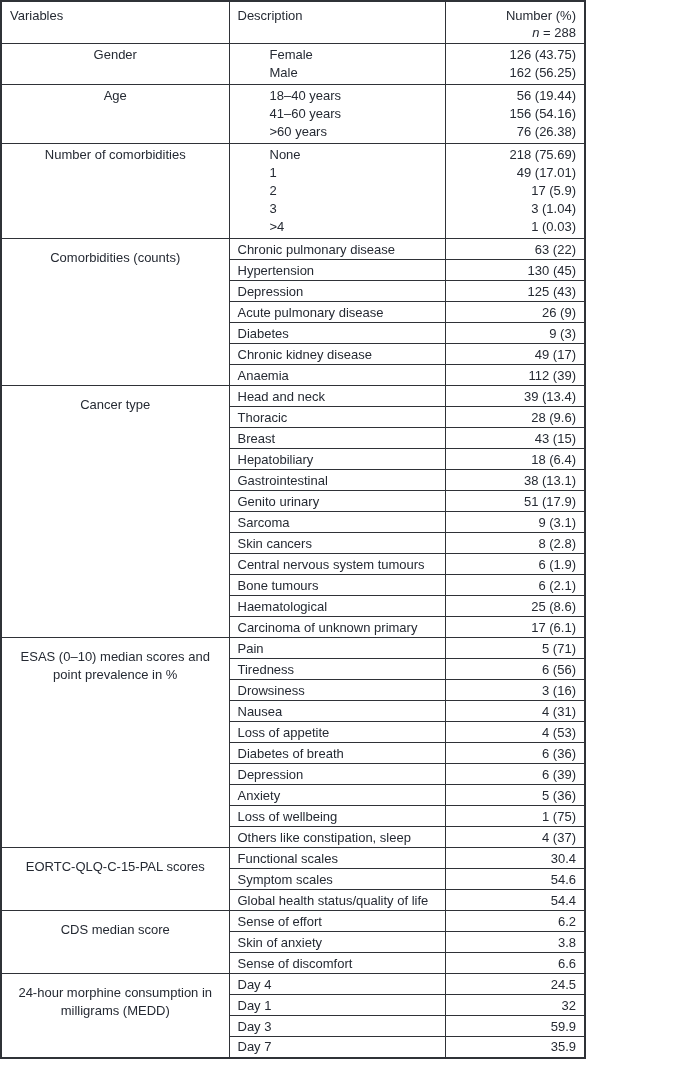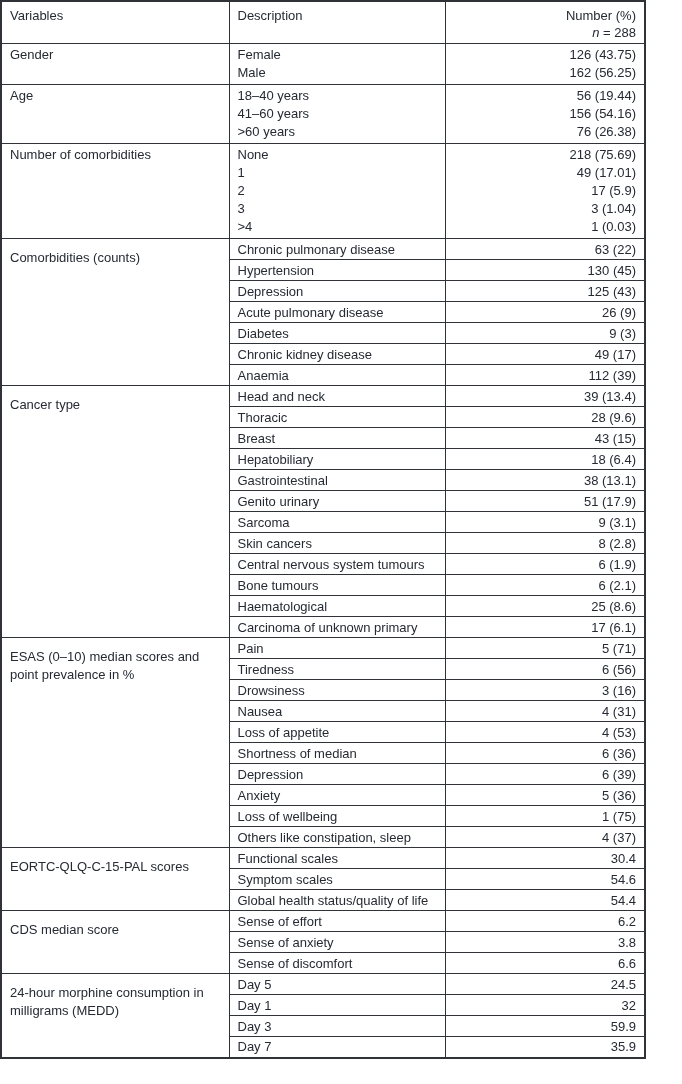--- a/index.html
+++ b/index.html
@@ -1,40 +1,40 @@
 <!DOCTYPE html>
 <html style="--text: #252a33; --border: #2f3237; --background: #ffffff;"><head>
 <meta charset="utf-8">
 <style>
   :root { --text:#252a33; --border:#2f3237; --background:#ffffff; }
   * { box-sizing: border-box; }
   html, body { margin:0; padding:0; background:var(--background); }
   body { font-family:"Liberation Sans","DejaVu Sans",sans-serif; }
   .table-wrap { width:682px; }
   table {
-    width:646px;
+    width:586px;
     border-collapse:collapse;
     table-layout:fixed;
     font-size:13px;
     color:var(--text);
   }
   table, th, td { border:1px solid var(--border); }
   table { border-width:2px; }
   th, td {
     padding:2px 8px;
     vertical-align:top;
     font-weight:normal;
     text-align:left;
     overflow:hidden;
   }
   thead th { height:40px; padding-top:5px; line-height:17px; }
   th.num-col, td.num-cell { text-align:right; }
-  td.var-cell { line-height:18px; padding-top:3px; }
+  td.var-cell { line-height:18px; padding-top:3px;text-align:center; }
   tr.stacked td { padding-top:2px; padding-bottom:2px; }
-  tr.stacked .line { line-height:18px; }
+  tr.stacked .line { line-height:18px;margin-left:32px; }
   tr.split-row td { height:21px; vertical-align:middle; padding-top:2px; padding-bottom:2px; line-height:15px; }
   tr.split-row td.var-cell { vertical-align:top; padding-top:10px; line-height:18px; }
   .n-italic { font-style:italic; }
 </style>
 </head>
 <body>
 
 <div class="table-wrap">
   <table>
     <colgroup>
@@ -187,21 +187,21 @@
         </tr>
         <tr class="split-row">
           <td class="desc-cell">Nausea</td>
           <td class="num-cell">4 (31)</td>
         </tr>
         <tr class="split-row">
           <td class="desc-cell">Loss of appetite</td>
           <td class="num-cell">4 (53)</td>
         </tr>
         <tr class="split-row">
-          <td class="desc-cell">Shortness of median</td>
+          <td class="desc-cell">Diabetes of breath</td>
           <td class="num-cell">6 (36)</td>
         </tr>
         <tr class="split-row">
           <td class="desc-cell">Depression</td>
           <td class="num-cell">6 (39)</td>
         </tr>
         <tr class="split-row">
           <td class="desc-cell">Anxiety</td>
           <td class="num-cell">5 (36)</td>
         </tr>
@@ -225,30 +225,30 @@
         <tr class="split-row">
           <td class="desc-cell">Global health status/quality of life</td>
           <td class="num-cell">54.4</td>
         </tr>
         <tr class="split-row">
           <td class="var-cell" rowspan="3">CDS median score</td>
           <td class="desc-cell">Sense of effort</td>
           <td class="num-cell">6.2</td>
         </tr>
         <tr class="split-row">
-          <td class="desc-cell">Sense of anxiety</td>
+          <td class="desc-cell">Skin of anxiety</td>
           <td class="num-cell">3.8</td>
         </tr>
         <tr class="split-row">
           <td class="desc-cell">Sense of discomfort</td>
           <td class="num-cell">6.6</td>
         </tr>
         <tr class="split-row">
           <td class="var-cell" rowspan="4">24-hour morphine consumption in milligrams (MEDD)</td>
-          <td class="desc-cell">Day 5</td>
+          <td class="desc-cell">Day 4</td>
           <td class="num-cell">24.5</td>
         </tr>
         <tr class="split-row">
           <td class="desc-cell">Day 1</td>
           <td class="num-cell">32</td>
         </tr>
         <tr class="split-row">
           <td class="desc-cell">Day 3</td>
           <td class="num-cell">59.9</td>
         </tr>

